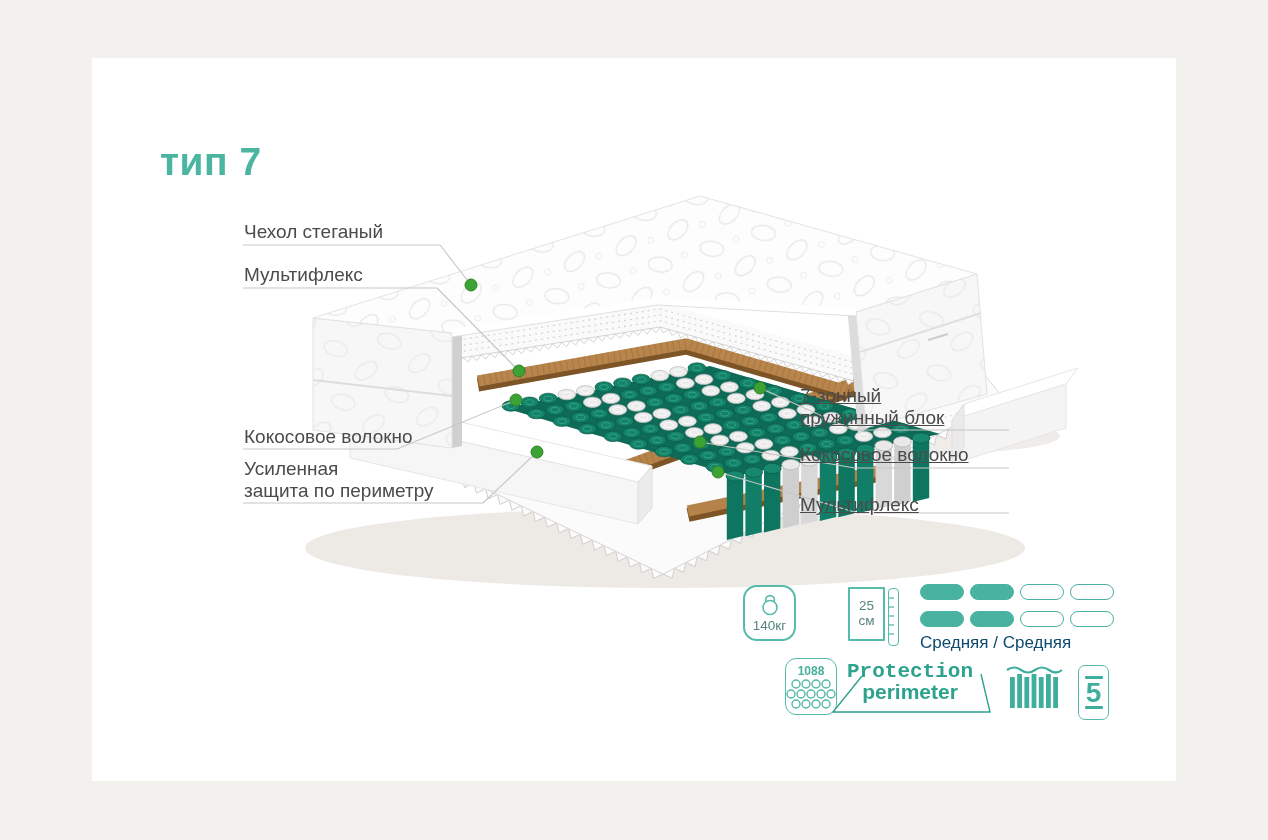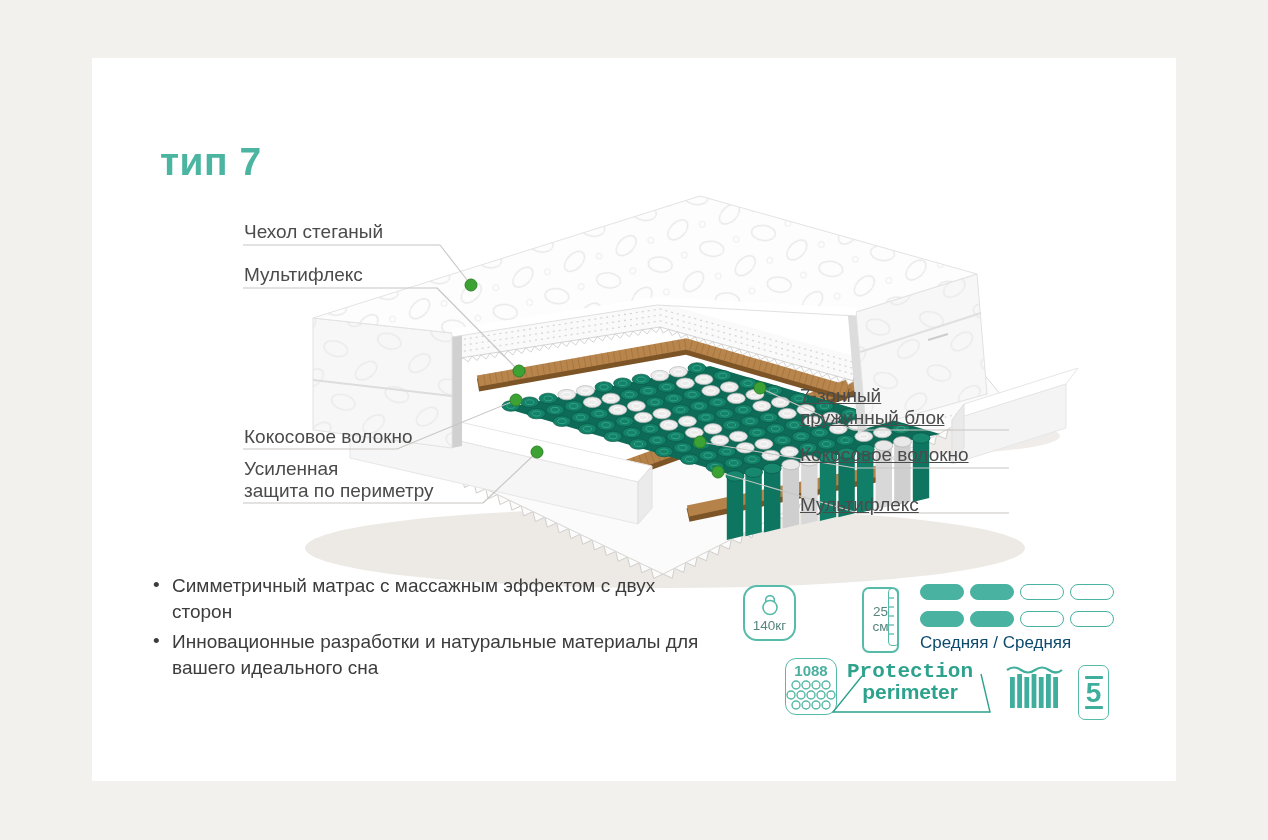--- a/index.html
+++ b/index.html
@@ -10,31 +10,31 @@
     letter-spacing:.5px;color:#4bb5a1;}
   .lbl{position:absolute;font-size:19px;color:#4b4b4b;line-height:22px;white-space:nowrap;}
   .lbl-r{text-align:left;text-decoration:underline;}
   .features{position:absolute;left:150px;top:573px;width:560px;margin:0;padding:0;list-style:none;
     font-size:19px;line-height:1.35;color:#3c3c3c;}
   .features li{position:relative;padding-left:22px;margin-bottom:5px;}
   .features li::before{content:"\2022";position:absolute;left:3px;top:-1px;}
   .spec-box{position:absolute;border:2px solid #57bba9;display:flex;flex-direction:column;
     align-items:center;justify-content:center;box-sizing:border-box;background:#fff;}
   .w-box{left:743px;top:585px;width:53px;height:56px;border-radius:14px;gap:2px;}
-  .h-box{left:848px;top:587px;width:37px;height:66px;border-radius:7px;line-height:1.1;margin-left:14px;}
+  .h-box{left:848px;top:587px;width:37px;height:54px;border-radius:1px;line-height:1.1;}
   .spec-txt{font-size:13.5px;color:#55857c;}
   .ruler{position:absolute;left:888px;top:588px;width:11px;height:58px;border:1.6px solid #57bba9;
     border-radius:4px;box-sizing:border-box;}
   .pills{position:absolute;left:920px;top:584px;}
   .pill{position:absolute;width:44px;height:16px;border-radius:8px;border:1.5px solid #49b2a1;
     box-sizing:border-box;background:#fff;}
   .pill.filled{background:#49b2a1;}
   .firm-lbl{position:absolute;left:920px;top:633px;font-size:17px;color:#0c4a6e;}
   .s-box{left:785px;top:658px;width:52px;height:57px;border-radius:11px;border-width:1.6px;gap:0;}
-  .s-count{font-size:15px;font-weight:600;color:#4ab09e;margin-top:2px;}
+  .s-count{font-size:12px;font-weight:600;color:#4ab09e;margin-top:2px;}
   .protection{position:absolute;left:828px;top:656px;width:164px;height:62px;text-align:center;}
   .protection svg{position:absolute;left:0;top:0;}
   .prot-line{position:relative;display:block;font-size:21px;font-weight:700;color:#2da28c;line-height:20px;}
   .bars{position:absolute;left:1005px;top:662px;}
   .five-box{left:1078px;top:665px;width:31px;height:55px;border-radius:7px;border-width:1.6px;gap:2px;}
   .five-line{width:18px;height:2.5px;background:#3fae9c;border-radius:1px;}
   .five-num{font-size:28px;font-weight:700;color:#3fae9c;line-height:.85;}
 </style>
 </head>
 <body>
@@ -373,24 +373,20 @@
   <div class="lbl" style="left:244px;top:426px;"><span>Кокосовое волокно</span></div>
   <div class="lbl" style="left:244px;top:458px;">
     <span>Усиленная</span><br><span>защита по периметру</span>
   </div>
   <div class="lbl lbl-r" style="left:800px;top:385px;width:209px;">
     <span>7-зонный</span><br><span>пружинный блок</span>
   </div>
   <div class="lbl lbl-r" style="left:800px;top:444px;width:209px;"><span>Кокосовое волокно</span></div>
   <div class="lbl lbl-r" style="left:800px;top:494px;width:209px;"><span>Мультифлекс</span></div>
 
-  <ul class="features">
-    <li>Симметричный матрас с массажным эффектом с двух сторон</li>
-    <li>Инновационные разработки и натуральные материалы для вашего идеального сна</li>
-  </ul>
 
   <div class="spec-box w-box">
     <svg width="22" height="22" viewBox="0 0 22 22">
       <circle cx="11" cy="6" r="4.4" fill="none" stroke="#57bba9" stroke-width="1.6"></circle>
       <circle cx="11" cy="13.5" r="7" fill="#ffffff" stroke="#57bba9" stroke-width="1.6"></circle>
     </svg>
     <span class="spec-txt">140кг</span>
   </div>
   <div class="spec-box h-box">
     <span class="spec-txt">25</span>

